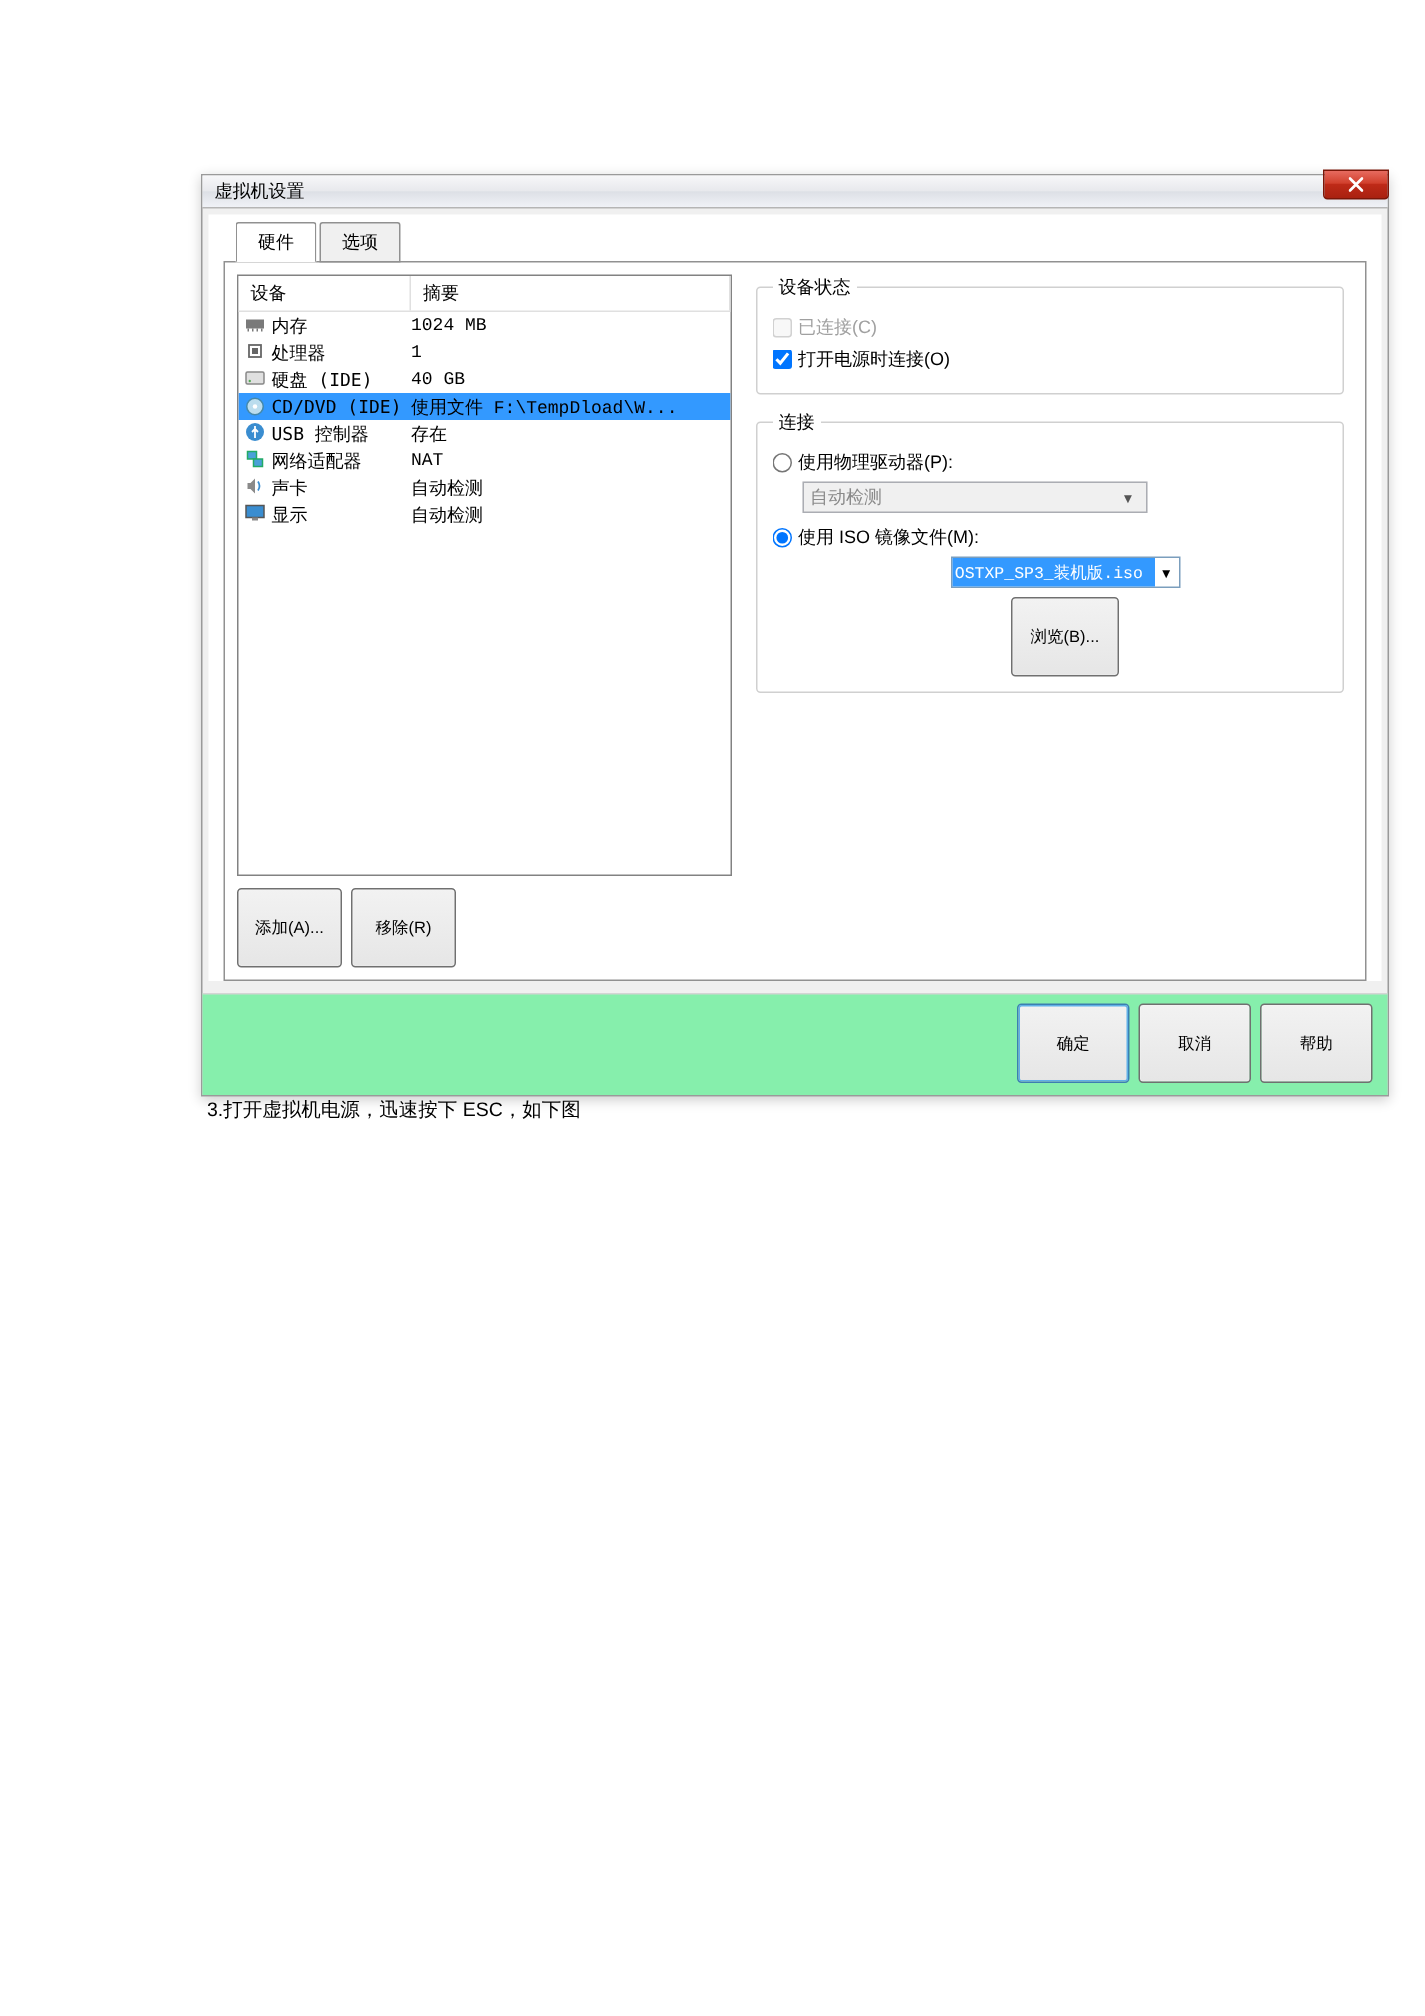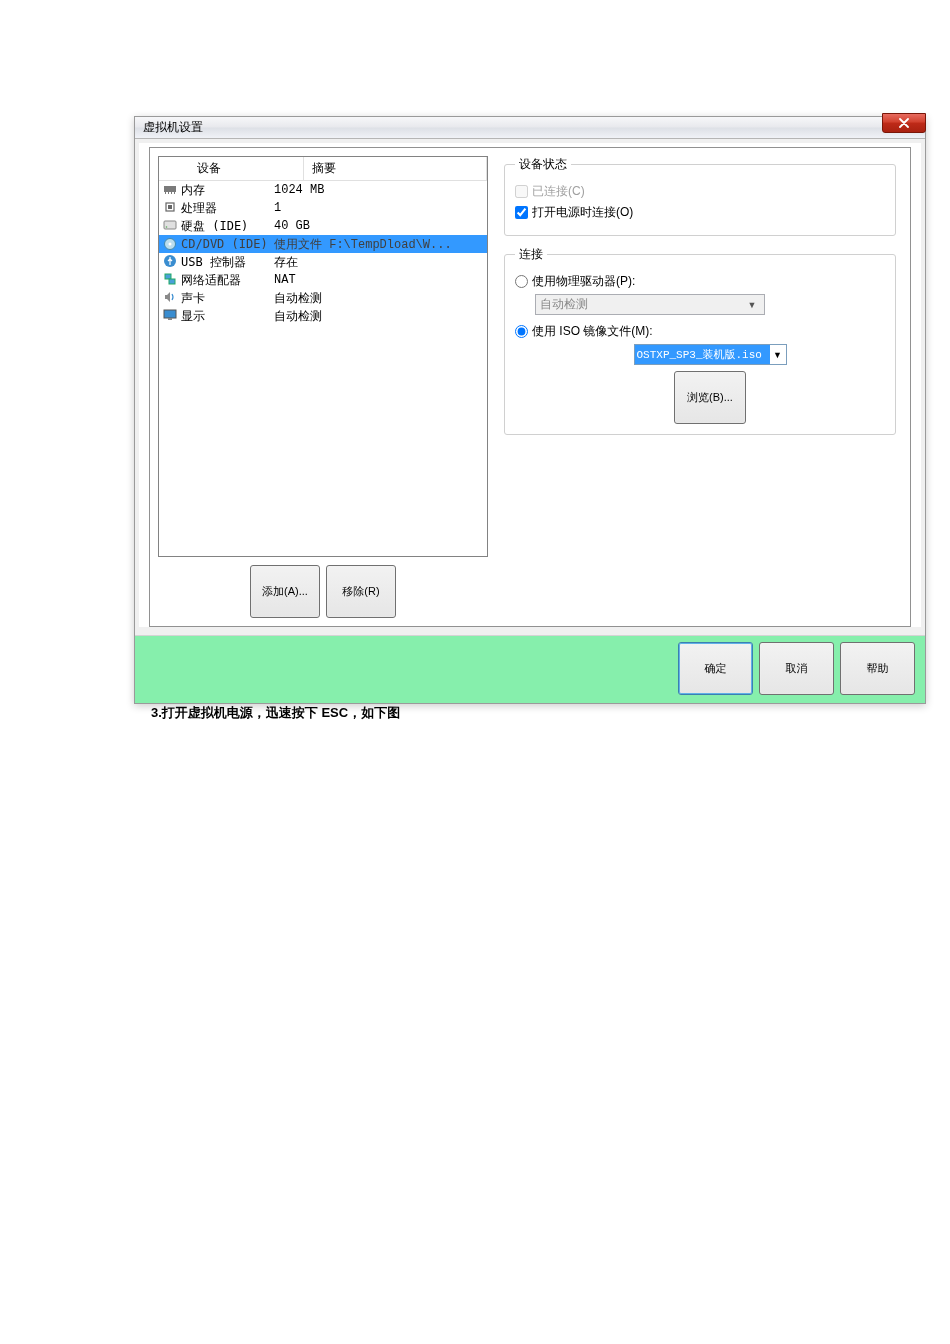--- a/index.html
+++ b/index.html
@@ -114,37 +114,37 @@
     border-bottom: 1px solid #e0e0e0;
     font-weight: normal;
   }
   
   .list-header .col {
     padding: 3px 8px;
     font-size: 12px;
     border-right: 1px solid #e0e0e0;
   }
   
-  .col-device { width: 115px; flex-shrink: 0; margin-left: 30px; }
+  .col-device { width: 115px; flex-shrink: 0; }
   .col-summary { flex: 1; }
   
   .list-body {}
   
   .list-row {
     display: flex;
     align-items: center;
     font-size: 12px;
     cursor: pointer;
     height: 18px;
     font-family: "SimSun", monospace;
   }
   
   .list-row.selected {
     background: #3399ff;
-    color: #404040;
+    color: #000000;
   }
   
   .list-row .cell-device {
     width: 115px;
     flex-shrink: 0;
     display: flex;
     padding-left: 4px;
     white-space: nowrap;
     overflow: hidden;
   }
@@ -162,21 +162,21 @@
     height: 14px;
     margin-right: 4px;
     flex-shrink: 0;
     display: inline-flex;
     align-items: center;
     justify-content: center;
   }
   
   .left-buttons {
     display: flex;
-    justify-content: center;
+    justify-content: flex-start;
     gap: 6px;
     margin-top: 8px;
   }
   
   .win-btn {
     font-size: 11px;
     padding: 18px 10px;
     border: 1px solid #707070;
     border-radius: 3px;
     background: linear-gradient(to bottom, #f2f2f2, #e6e6e6);
@@ -298,41 +298,44 @@
     padding: 6px 10px 8px 10px;
     display: flex;
     justify-content: flex-end;
     gap: 6px;
     border-top: 1px solid #d4d4d4;
   }
   
   .caption-below {
     font-size: 13px;
     margin-top: 0;
-    margin-left: 17px;
-    font-weight: bold;
+    margin-left: 4px;
   }
 </style>
 </head>
 <body>
 
 <div class="page-wrap">
   <div class="dialog">
 
     <div class="titlebar">
       <span class="titlebar-title">虚拟机设置</span>
       <div class="close-btn">
         <svg width="10" height="10" viewBox="0 0 10 10">
           <path d="M1 1 L9 9 M9 1 L1 9" stroke="#fff" stroke-width="1.8" stroke-linecap="round"></path>
         </svg>
       </div>
     </div>
 
     <div class="dialog-body">
 
+      <div class="tabs">
+        <div class="tab active">硬件</div>
+        <div class="tab">选项</div>
+      </div>
 
       <div class="tab-pane">
 
         <div class="left-panel">
           <div class="device-list">
             <div class="list-header">
               <div class="col col-device">设备</div>
               <div class="col col-summary">摘要</div>
             </div>
             <div class="list-body">

